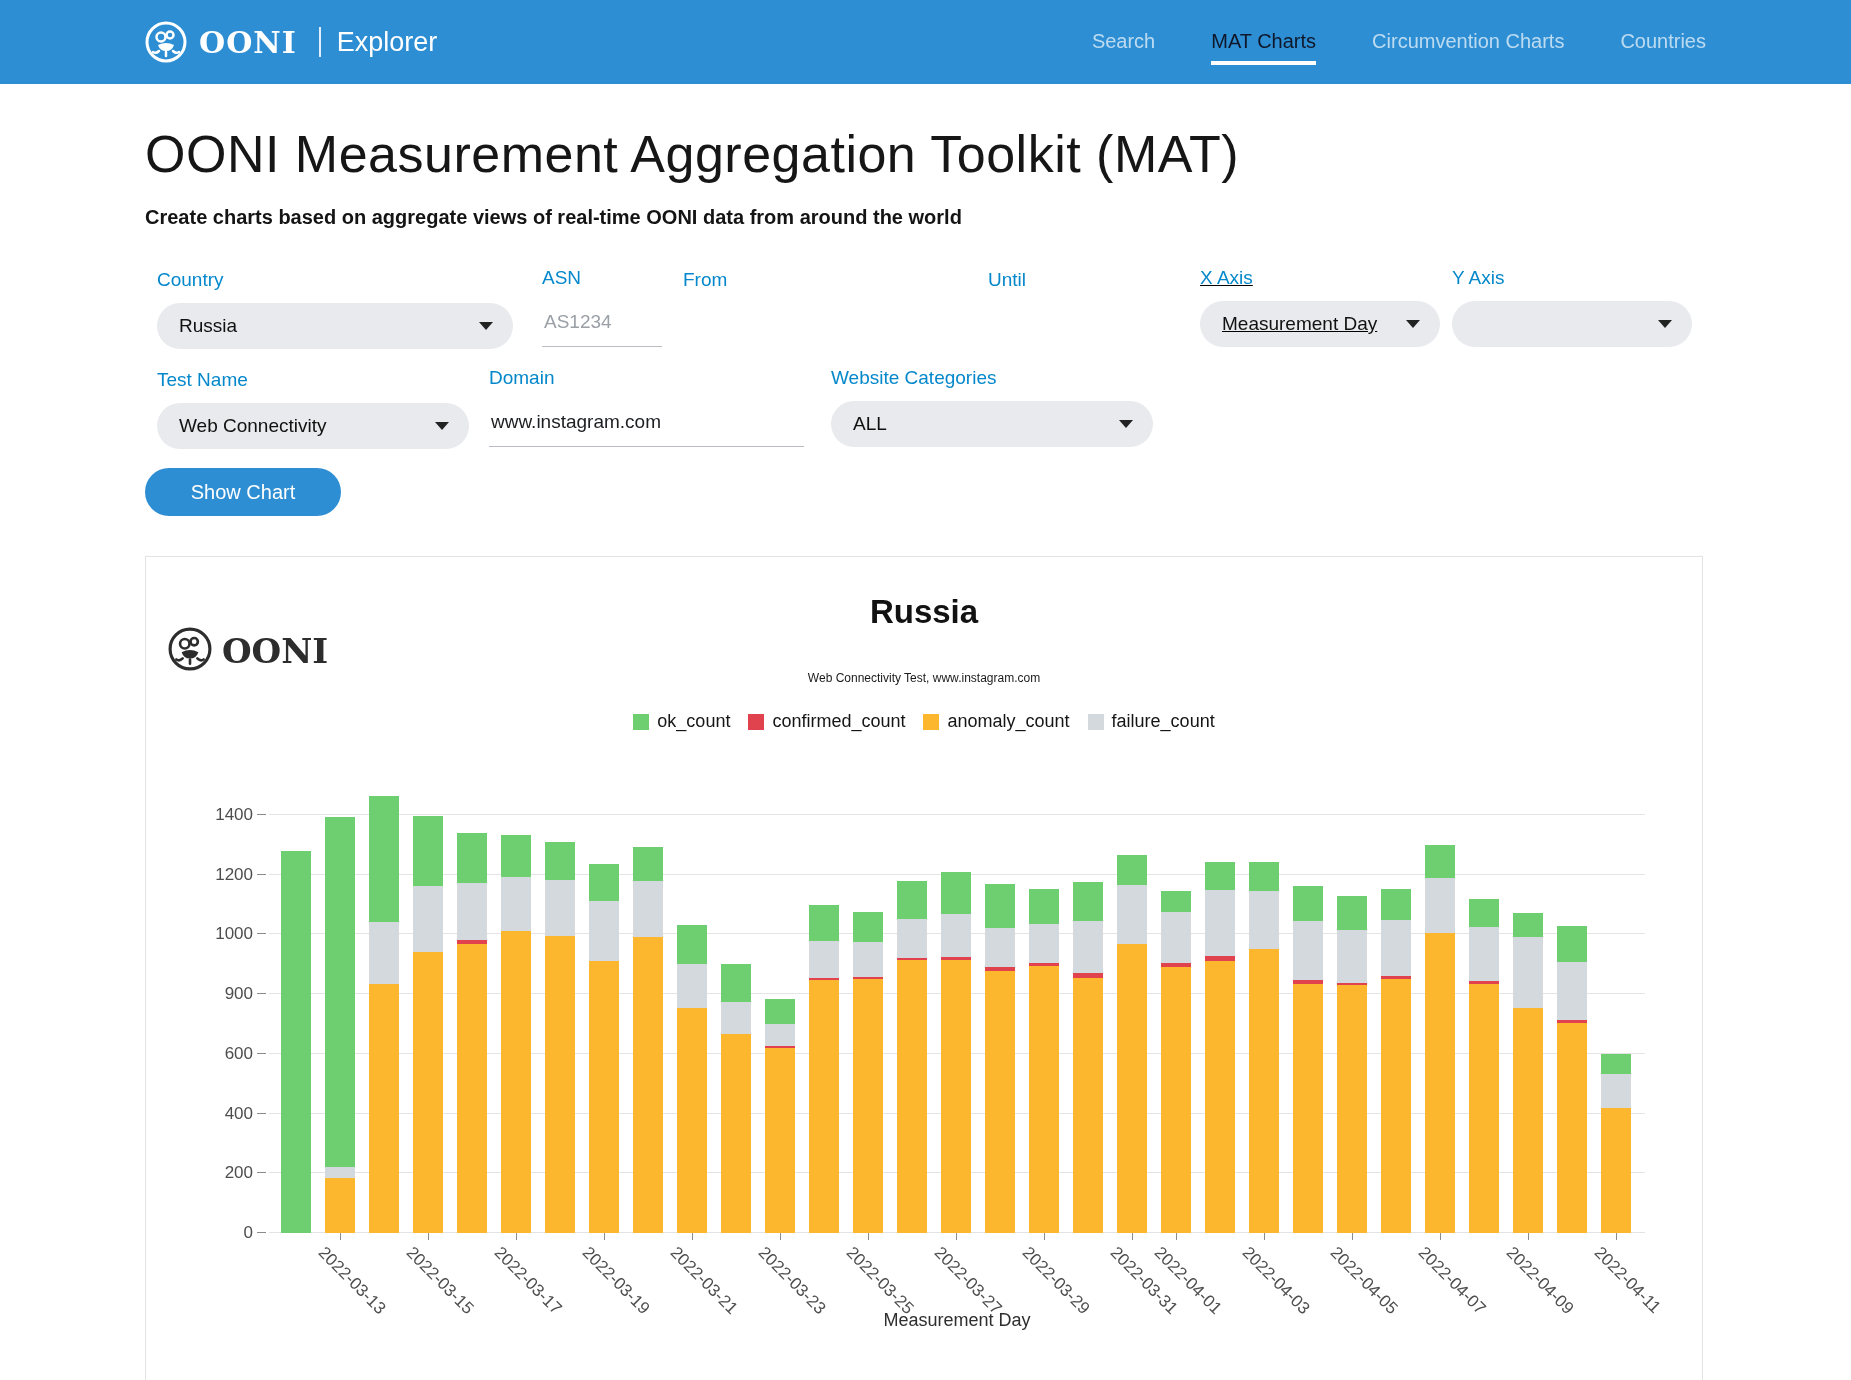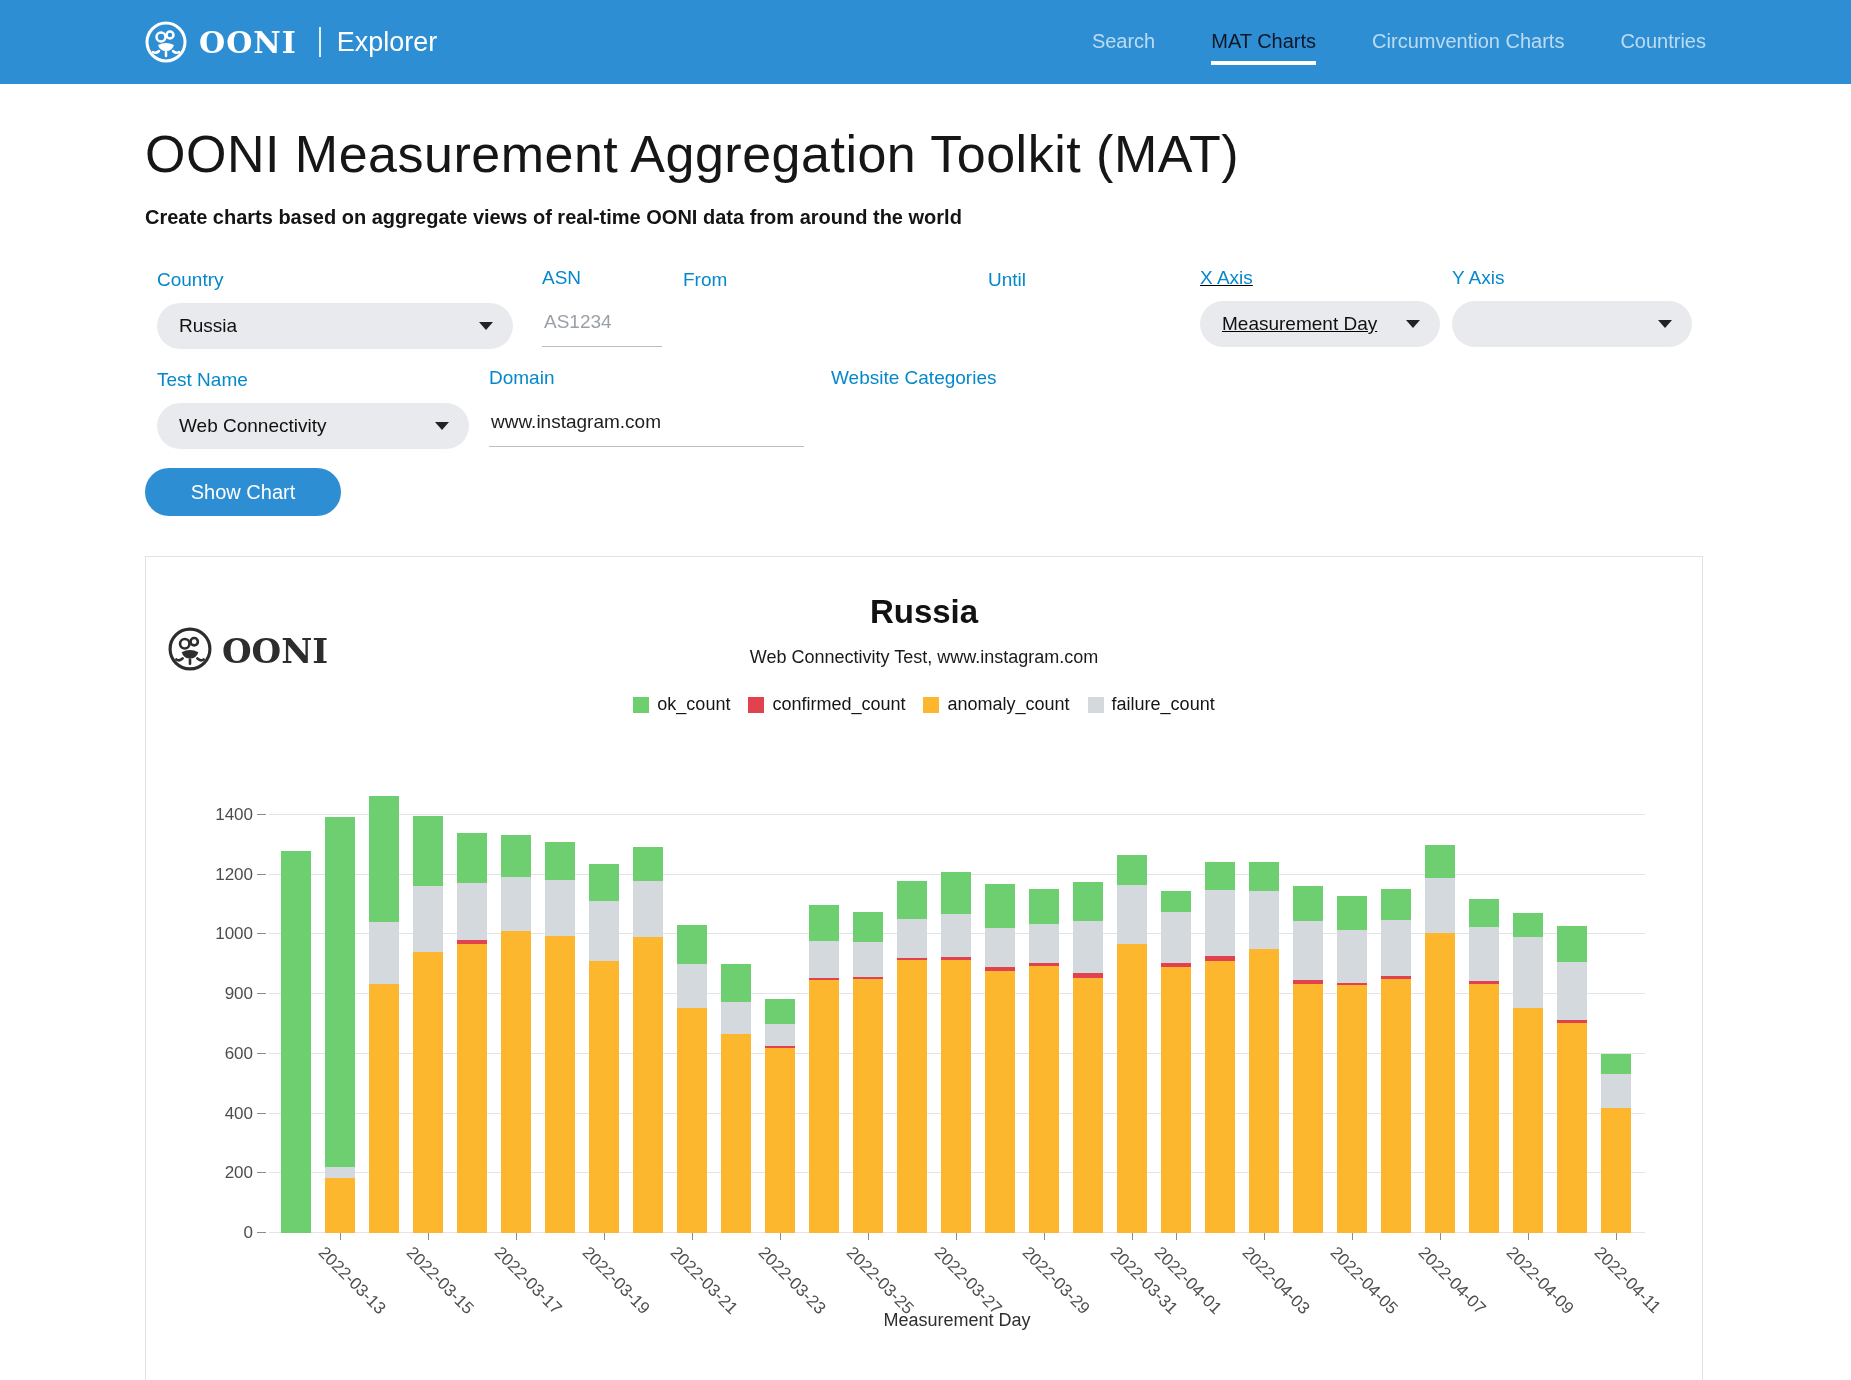--- a/index.html
+++ b/index.html
@@ -41,21 +41,21 @@
   .show-chart { position:absolute; left:145px; top:468px; width:196px; height:48px;
                 border:none; border-radius:24px; background:var(--button-bg); color:#fff;
                 font-size:20px; cursor:pointer; font-family:"Liberation Sans", sans-serif; }
 
   
   .card { position:absolute; left:145px; top:556px; width:1558px; height:900px;
           background:#fff; border:1px solid #e3e3e3; }
   .watermark { position:absolute; left:22px; top:70px; display:flex; align-items:center; gap:10px; color:#2d2d2d; }
   .watermark .wm-name { font-family:"DejaVu Serif", serif; font-weight:bold; font-size:34px; color:#2d2d2d; }
   .chart-title { text-align:center; margin-top:36px; font-size:33px; font-weight:bold; color:#121212; }
-  .chart-sub   { text-align:center; margin-top:16px; font-size:18px; color:#1a1a1a; }
+  .chart-sub   { text-align:center; margin-top:40px; font-size:12px; color:#1a1a1a; }
   .legend { display:flex; justify-content:center; align-items:center; gap:18px; margin-top:26px; }
   .legend-item { display:flex; align-items:center; gap:8px; font-size:18px; color:#151515; }
   .swatch { width:16px; height:16px; display:inline-block; }
 
   .plot { position:absolute; left:123px; top:239px; width:1376px; height:437px; }
   .gl { position:absolute; left:0; width:100%; height:1px; background:#e4e4e4; }
   .ytick { position:absolute; left:-12px; width:9px; height:1px; background:#8b8b8b; }
   .ylab { position:absolute; right:calc(100% + 16px); transform:translateY(50%);
           font-size:17px; color:#4d4d4d; white-space:nowrap; }
   .bar-col { position:absolute; bottom:0; width:30px; display:flex; flex-direction:column-reverse; }
@@ -142,20 +142,24 @@
     </div>
   </div>
 
   <div class="fgroup" style="left:489px; top:138px; width:315px;">
     <div class="flabel">Domain</div>
     <input class="uinput" value="www.instagram.com" style="">
   </div>
 
   <div class="fgroup" style="left:831px; top:138px; width:322px;">
     <div class="flabel">Website Categories</div>
+    <div class="pill">
+      <span>ALL</span>
+      <span class="caret"></span>
+    </div>
   </div>
 </div>
 
 <button class="show-chart">Show Chart</button>
 
 <div class="card">
   <div class="watermark">
     <span>
       <svg width="44" height="44" viewBox="0 0 42 42">
         <circle cx="21" cy="21" r="19" fill="none" stroke="#2d2d2d" stroke-width="3"></circle>

